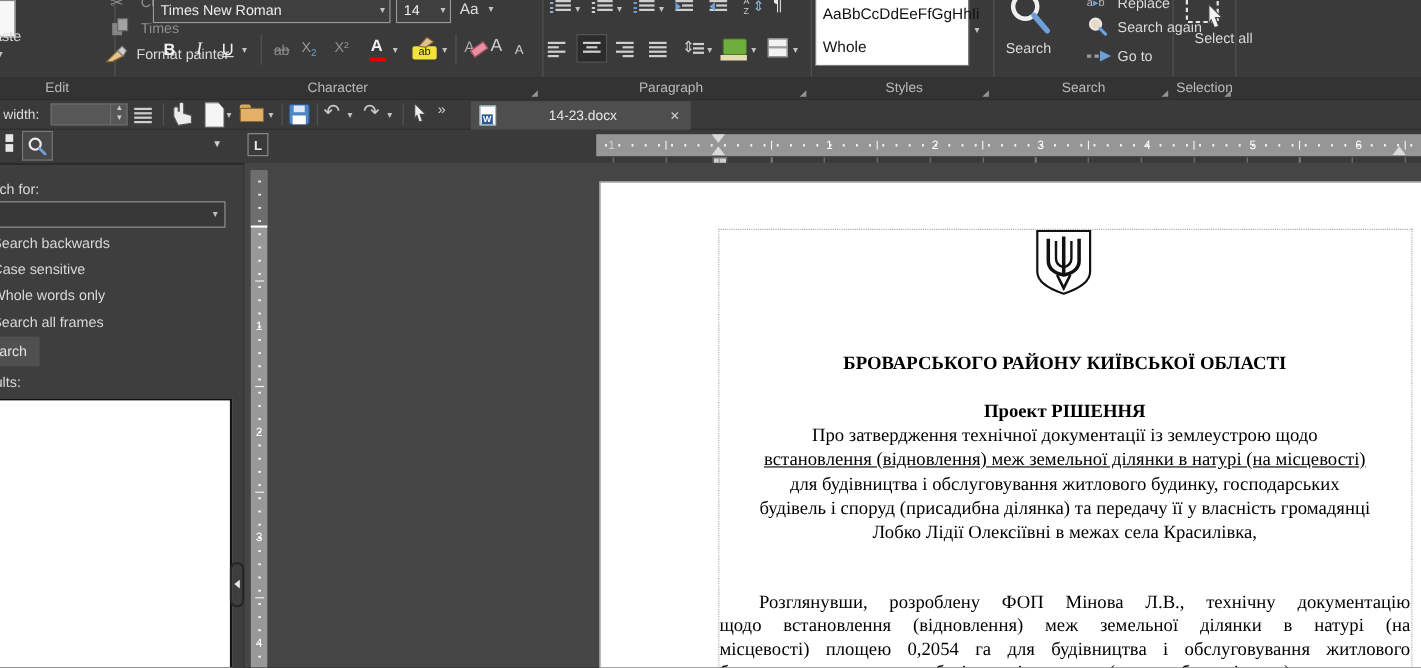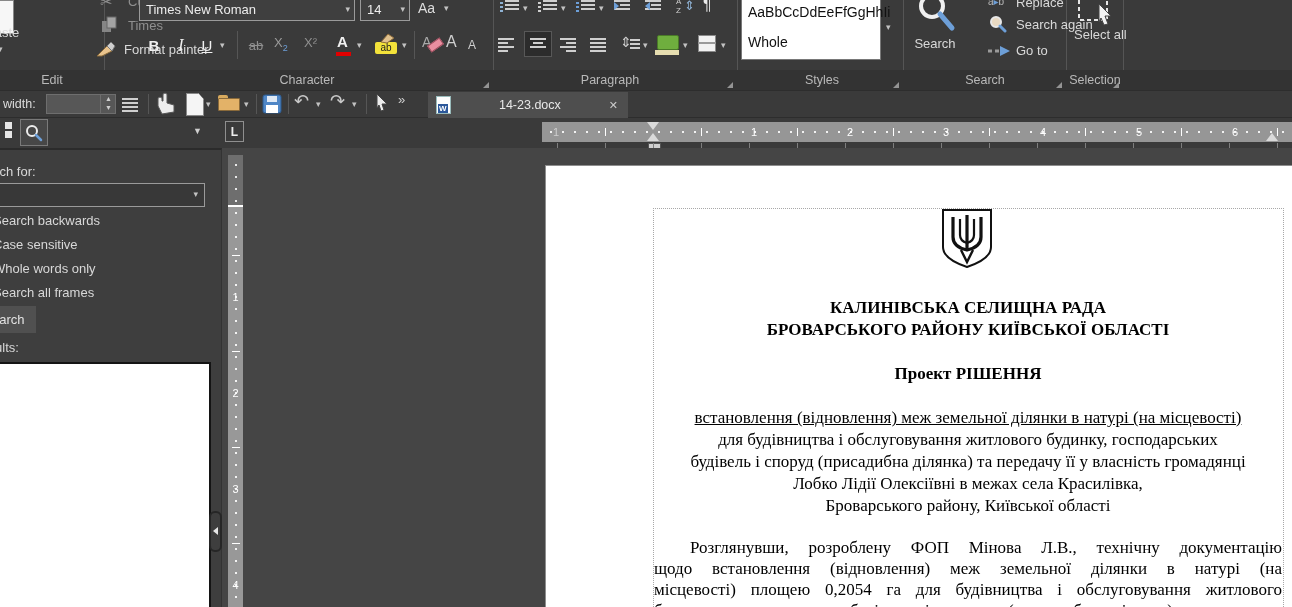--- a/index.html
+++ b/index.html
@@ -266,21 +266,21 @@
         <path d="M12,1 L22,6 L12,11 Z" fill="#6d9fd8"></path>
       </svg>
       <span class="abs btnlbl" style="left:32px;top:3px;">Go to</span>
     </div>
 
     <div class="abs" style="left:1068px;top:-10px;width:56px;height:72px;">
       <svg width="38" height="36" style="position:absolute;left:9px;top:2px;">
         <rect x="2" y="2" width="28" height="26" fill="none" stroke="#e6e6e6" stroke-width="2" stroke-dasharray="4 3"></rect>
         <path d="M22,12 L34,24 L28,24 L31,32 L27,33 L24,26 L22,30 Z" fill="#f2f2f2" stroke="#444"></path>
       </svg>
-      <span class="abs btnlbl" style="left:6px;top:38px;width:44px;text-align:left;line-height:14px;">Select all</span>
+      <span class="abs btnlbl" style="left:18px;top:38px;width:44px;text-align:left;line-height:14px;">Select all</span>
     </div>
 
     <div class="strip">
       <span class="gl" style="left:12px;width:80px;">Edit</span>
       <span class="gl" style="left:227px;width:160px;">Character</span>
       <span class="gl" style="left:530px;width:160px;">Paragraph</span>
       <span class="gl" style="left:742px;width:160px;">Styles</span>
       <span class="gl" style="left:905px;width:160px;">Search</span>
       <span class="gl" style="left:1040px;width:110px;">Selection</span>
       <span class="launch" style="left:483px;"></span>
@@ -382,28 +382,27 @@
 
   <div class="page">
     <div class="bound abs" style="left:107px;top:42px;width:629px;height:400px;border-left:1px dotted #a8a8a8;border-right:1px dotted #a8a8a8;border-top:1px dotted #a8a8a8;"></div>
     <svg width="54" height="60" viewBox="0 0 54 60" style="position:absolute;left:394px;top:43px;">
       <path d="M3,1 H51 V38 Q51,50 27,58 Q3,50 3,38 Z" fill="#ffffff" stroke="#111" stroke-width="2"></path>
       <path d="M13,8 V28 Q13,38 27,41 Q41,38 41,28 V8" fill="none" stroke="#111" stroke-width="3.2"></path>
       <path d="M20,10 V26 Q20,32 27,34 Q34,32 34,26 V10" fill="none" stroke="#111" stroke-width="2.2"></path>
       <line x1="27" y1="6" x2="27" y2="41" stroke="#111" stroke-width="3.2"></line>
       <path d="M21,41 L27,53 L33,41" fill="none" stroke="#111" stroke-width="2.4"></path>
     </svg>
-    <div class="dl bold" style="top:132px;">КАЛИНІВСЬКА СЕЛИЩНА РАДА</div>
     <div class="dl bold" style="top:154px;">БРОВАРСЬКОГО РАЙОНУ КИЇВСЬКОЇ ОБЛАСТІ</div>
     <div class="dl bold" style="top:198px;">Проект РІШЕННЯ</div>
+    <div class="dl" style="top:220px;">Про затвердження технічної документації із землеустрою щодо</div>
     <div class="dl" style="top:242px;text-decoration:underline;">встановлення (відновлення) меж земельної ділянки в натурі (на місцевості)</div>
     <div class="dl" style="top:264px;">для будівництва і обслуговування житлового будинку, господарських</div>
     <div class="dl" style="top:286px;">будівель і споруд (присадибна ділянка) та передачу її у власність громадянці</div>
     <div class="dl" style="top:308px;">Лобко Лідії Олексіївні в межах села Красилівка,</div>
-    <div class="dl" style="top:330px;">Броварського району, Київської області</div>
     <div class="bj" style="top:372px;text-indent:36px;">Розглянувши, розроблену ФОП Мінова Л.В., технічну документацію</div>
     <div class="bj" style="top:393px;">щодо встановлення (відновлення) меж земельної ділянки в натурі (на</div>
     <div class="bj" style="top:414px;">місцевості) площею 0,2054 га для будівництва і обслуговування житлового</div>
     <div class="bj" style="top:435px;">будинку, господарських будівель і споруд (присадибна ділянка) та передачу</div>
   </div>
 
   <div class="panel">
     <span class="ptxt" style="left:-28px;top:14px;">Search for:</span>
     <div class="abs" style="left:-28px;top:33px;width:233px;height:24px;background:#383838;border:1px solid #9a9a9a;box-sizing:border-box;">
       <span class="abs dd" style="right:6px;top:5px;">▾</span>

